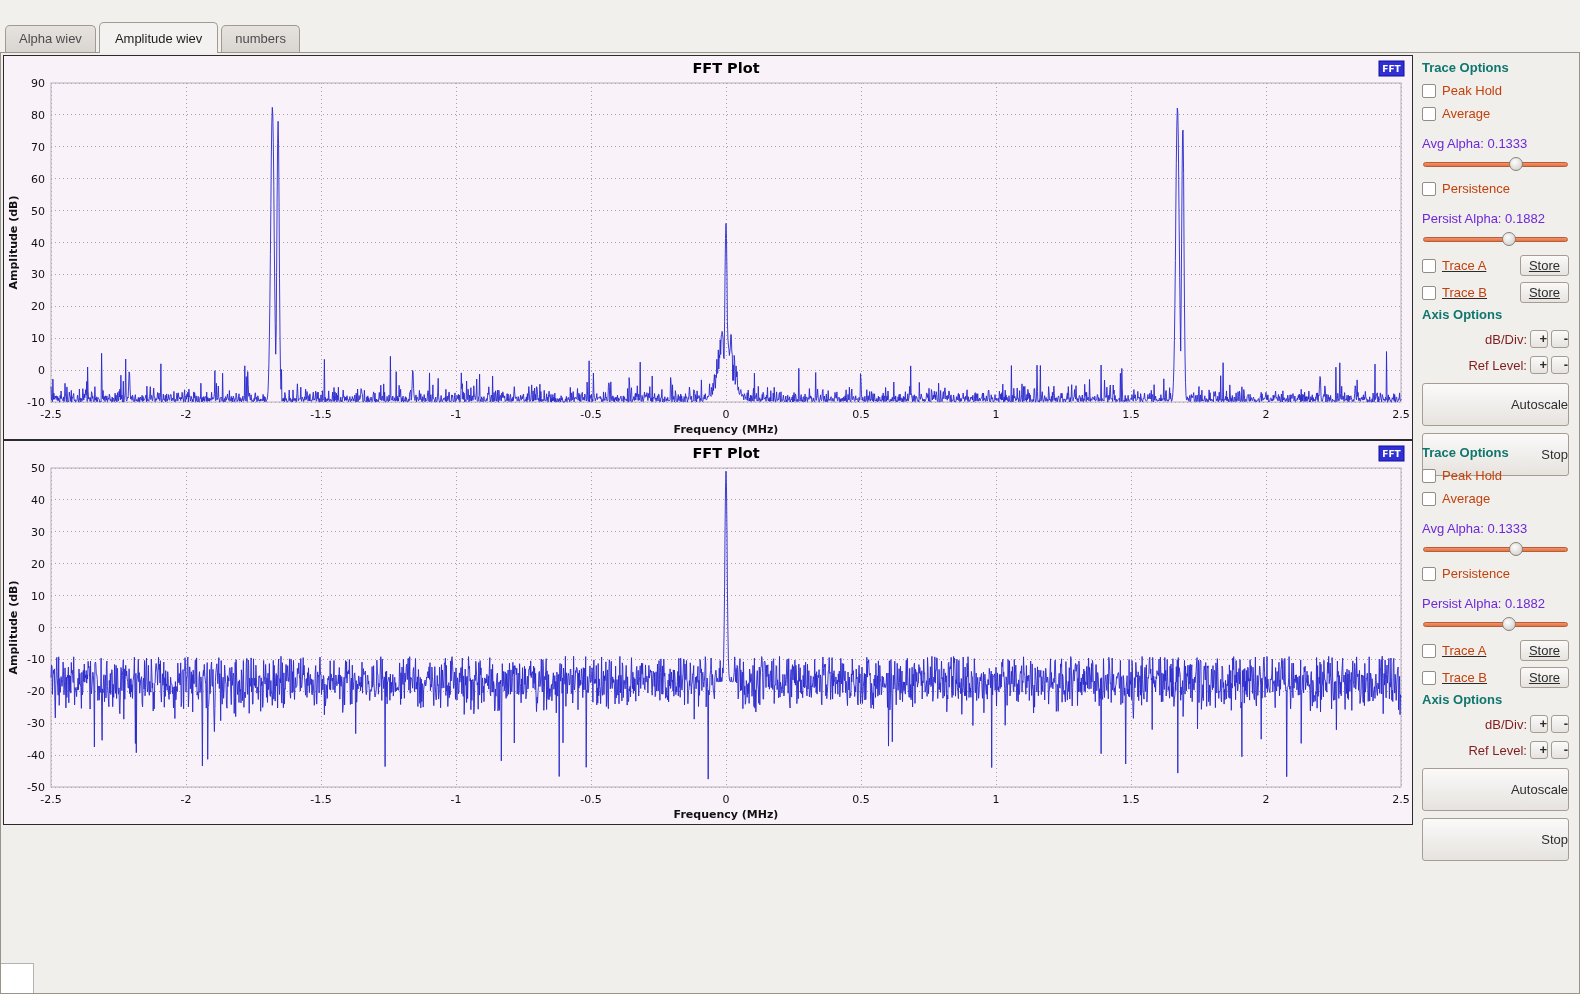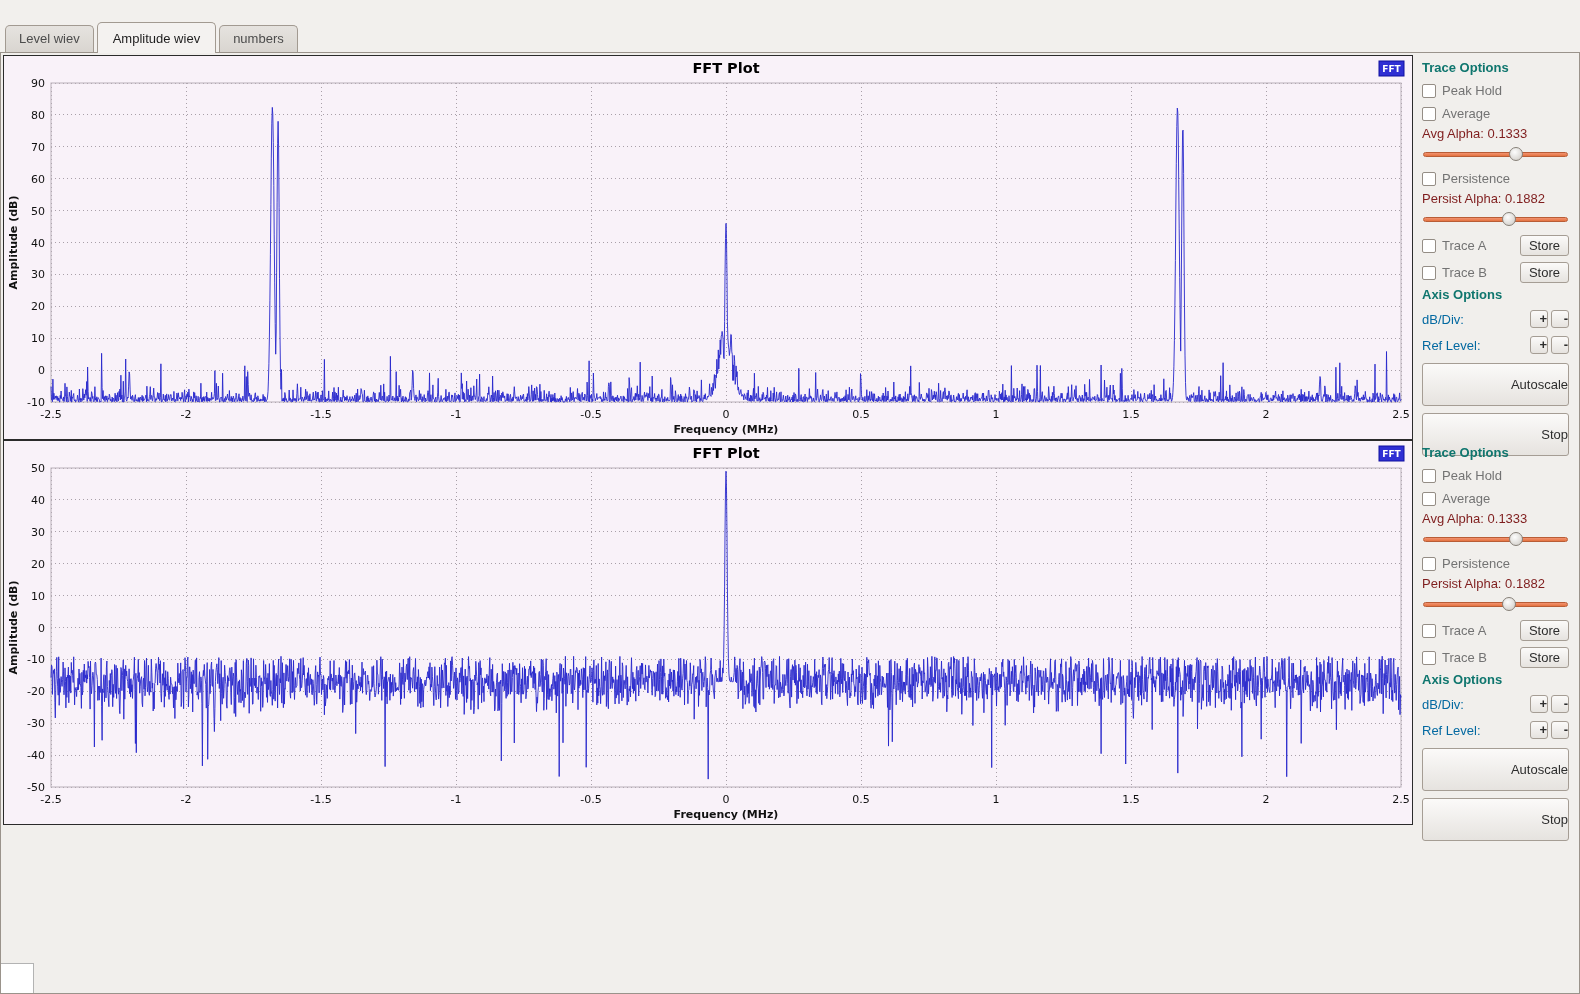--- a/index.html
+++ b/index.html
@@ -36,57 +36,57 @@
   .plotfill { position:absolute; left:0; top:0; right:0; bottom:0; }
   
   .sidepanel { width:164px; flex:0 0 164px; padding:3px 8px 0 9px; }
   .panel-title { font-weight:bold; font-size:13px; color:#0f766e; margin:2px 0 3px; height:17px; }
   .chk-row { display:flex; align-items:center; height:21px; margin:2px 0; cursor:pointer; }
   .chk {
     display:inline-block; width:14px; height:14px;
     background:#fff; border:1px solid #948d85; border-radius:2px;
     margin-right:6px; flex:0 0 14px;
   }
-  .chk-label { color:#737373; }
-  .gray-label { color:#7f1d1d; height:18px; margin-top:2px; }
+  .chk-label { color:#c2410c; }
+  .gray-label { color:#6d28d9; height:18px; margin-top:12px; }
   .slider { position:relative; height:17px; margin:2px 1px 5px; cursor:pointer; }
   .slider-track {
     position:absolute; left:0; right:0; top:6px; height:5px;
     background:linear-gradient(#f29271,#e4733f);
     border:1px solid #b95d36; border-radius:3px;
   }
   .slider-handle {
     position:absolute; top:1px; width:14px; height:14px; border-radius:50%;
     background:radial-gradient(circle at 40% 35%, #fdfdfd, #ccc8c2);
     border:1px solid #878078; cursor:grab;
   }
-  .trace-row { display:flex; align-items:center; height:25px; margin:2px 0; }
+  .trace-row { display:flex; align-items:center; height:25px; margin:2px 0;text-decoration:underline; }
   .trace-row .chk-row { flex:1 1 auto; margin:0; }
   button {
     font-family:"Liberation Sans", sans-serif; font-size:13px; color:#2d2d2d;
     background:linear-gradient(#fbfaf9,#e6e3df);
     border:1px solid #a59d94; border-radius:3px; cursor:pointer;text-align:right;
   }
   .store-btn { height:21px; padding:0 8px; }
   .axis-row { display:flex; align-items:center; height:22px; margin:4px 0; }
-  .axis-label { flex:1 1 auto; color:#0369a1; }
+  .axis-label { flex:1 1 auto; color:#7f1d1d;text-align:right; }
   .pm-btn { width:18px; height:18px; margin-left:3px; line-height:14px; padding:0; font-weight:bold; }
   .wide-btn { display:block; width:100%; height:43px; margin-top:7px; }
   .mt6 { margin-top:0; }
   
   .corner-widget {
     position:absolute; left:0; bottom:0; width:33px; height:30px;
     background:#ffffff; border:1px solid #b3b3b3; border-left:none; border-bottom:none;
   }
 </style>
 </head>
 <body>
 
 <div class="tabbar">
-  <div class="tab">Level wiev</div>
+  <div class="tab">Alpha wiev</div>
   <div class="tab active">Amplitude wiev</div>
   <div class="tab">numbers</div>
 </div>
 
 <div class="content">
 
   <div class="row">
     <div class="plotbox">
       <div class="plotfill"><svg width="1408" height="383" viewBox="0 0 1408 383" xmlns="http://www.w3.org/2000/svg">
             <rect x="0" y="0" width="1408" height="383" fill="#f9f2f9"></rect>

